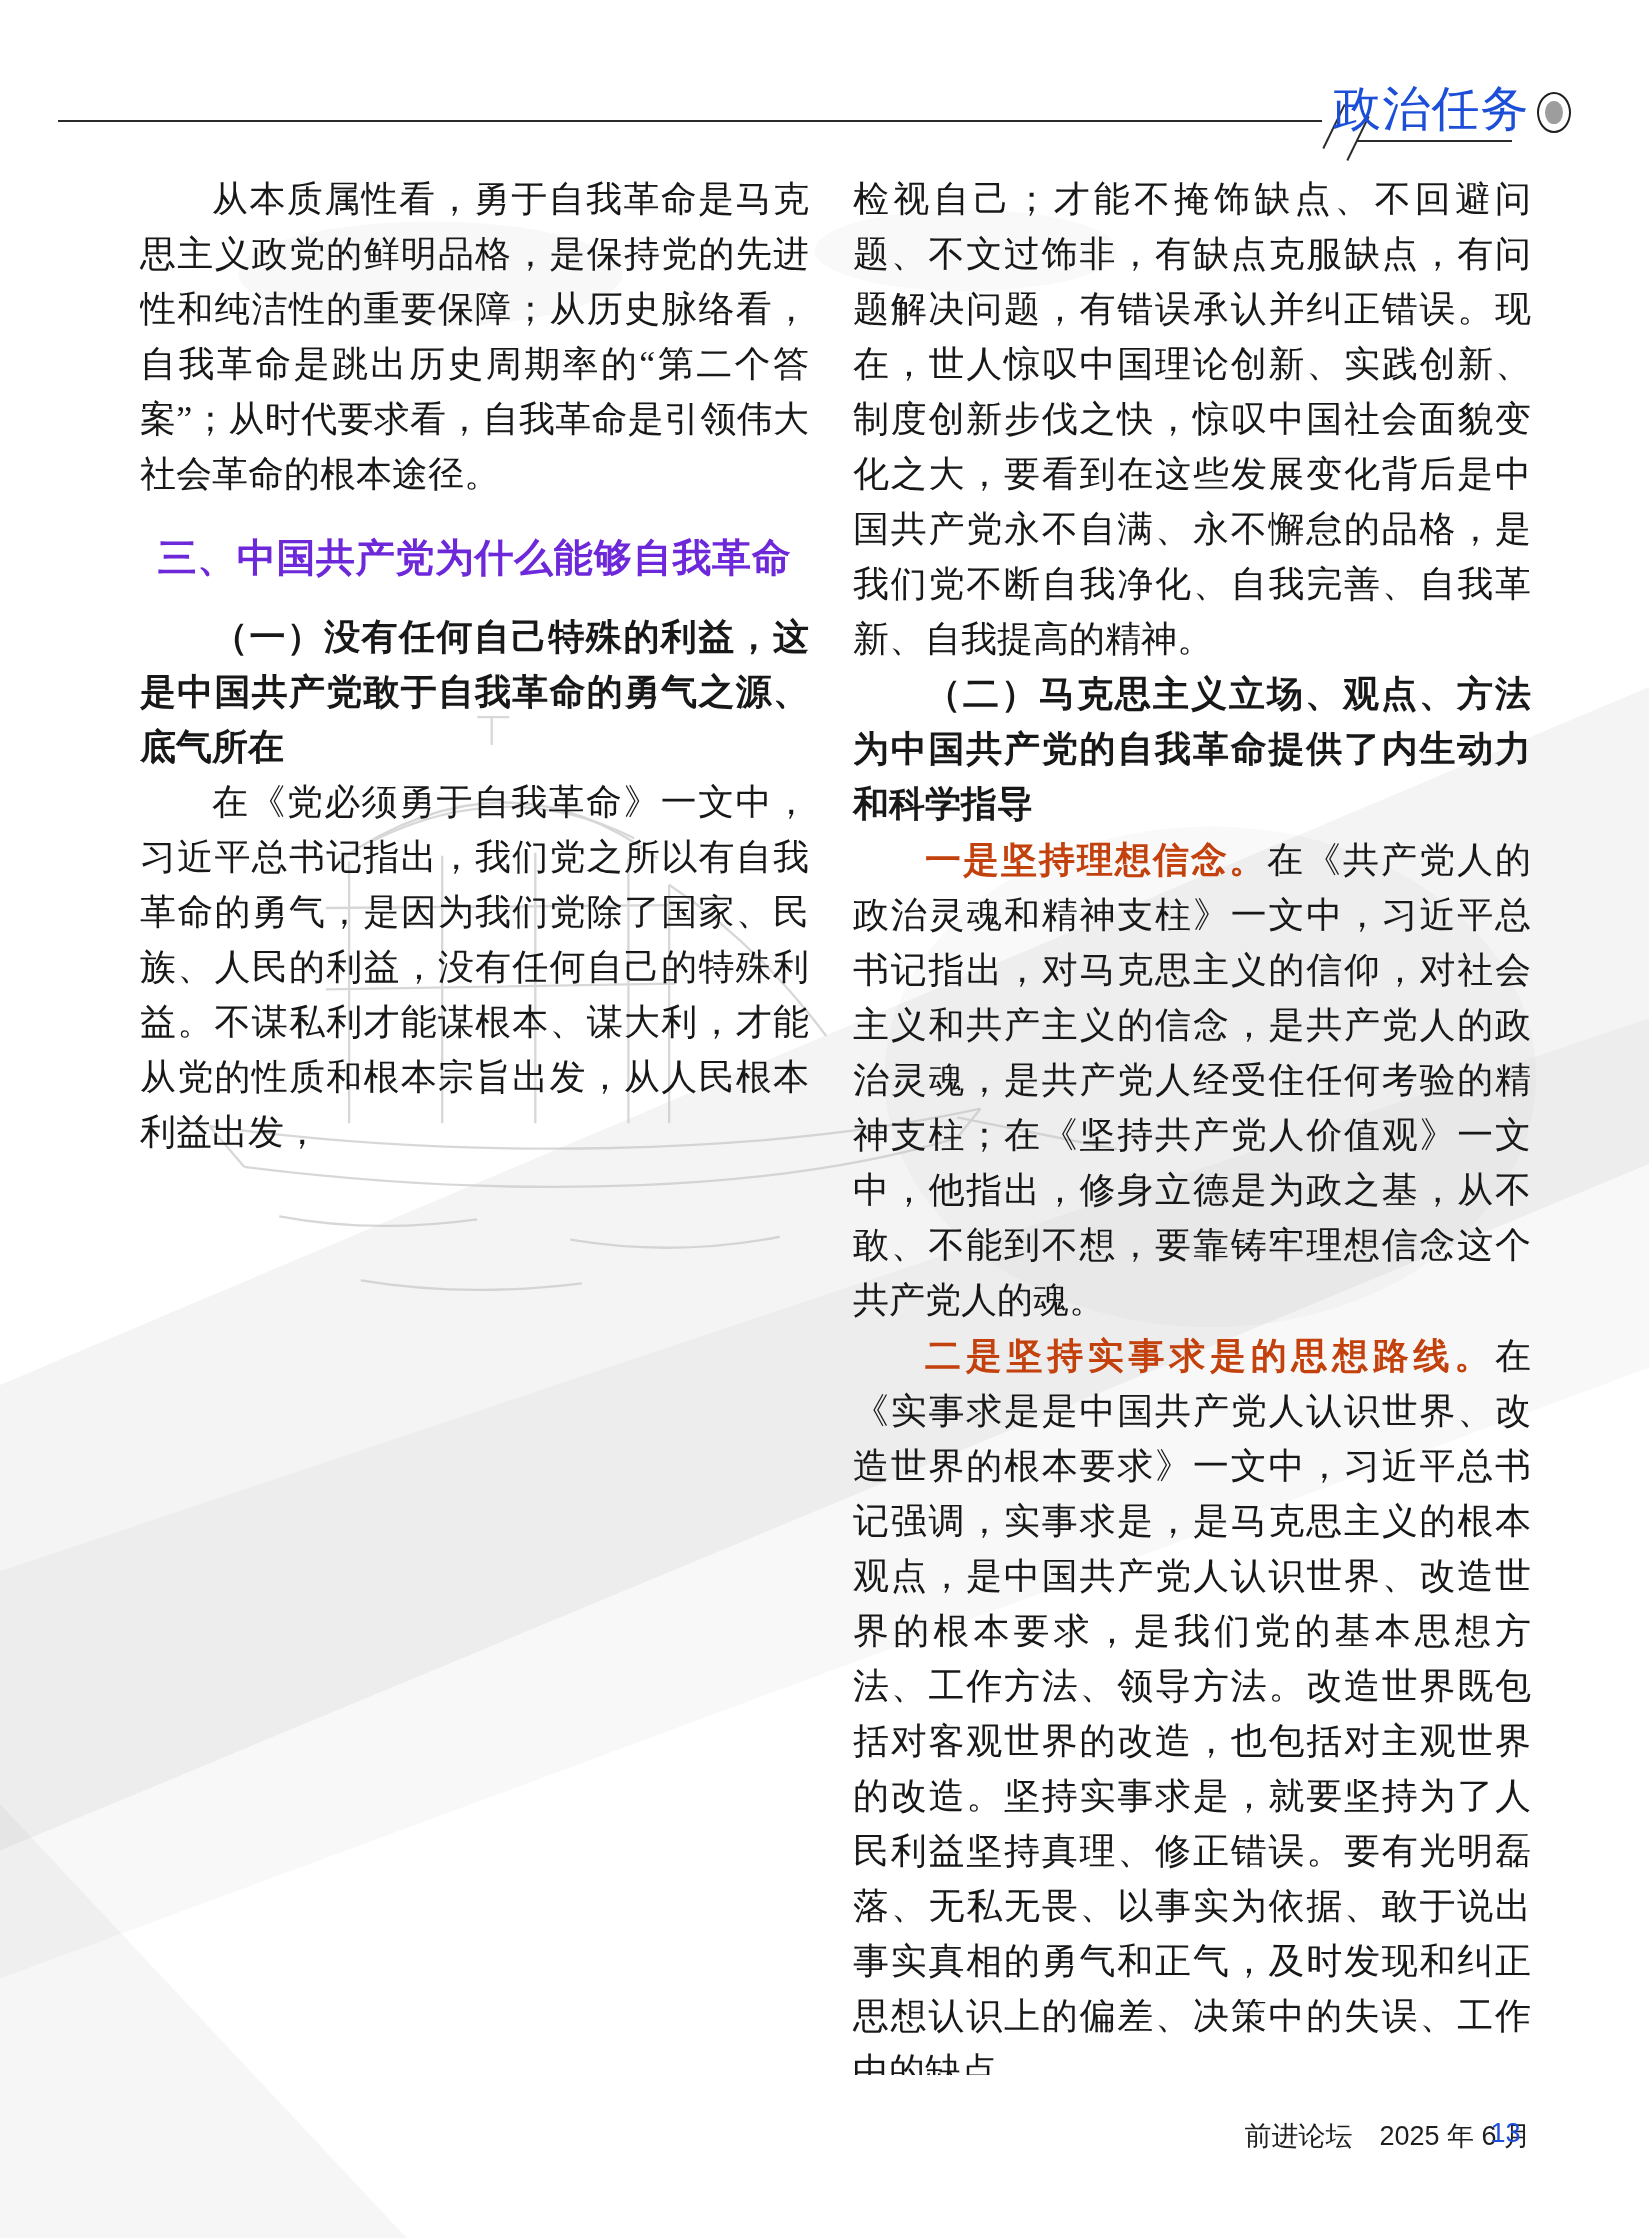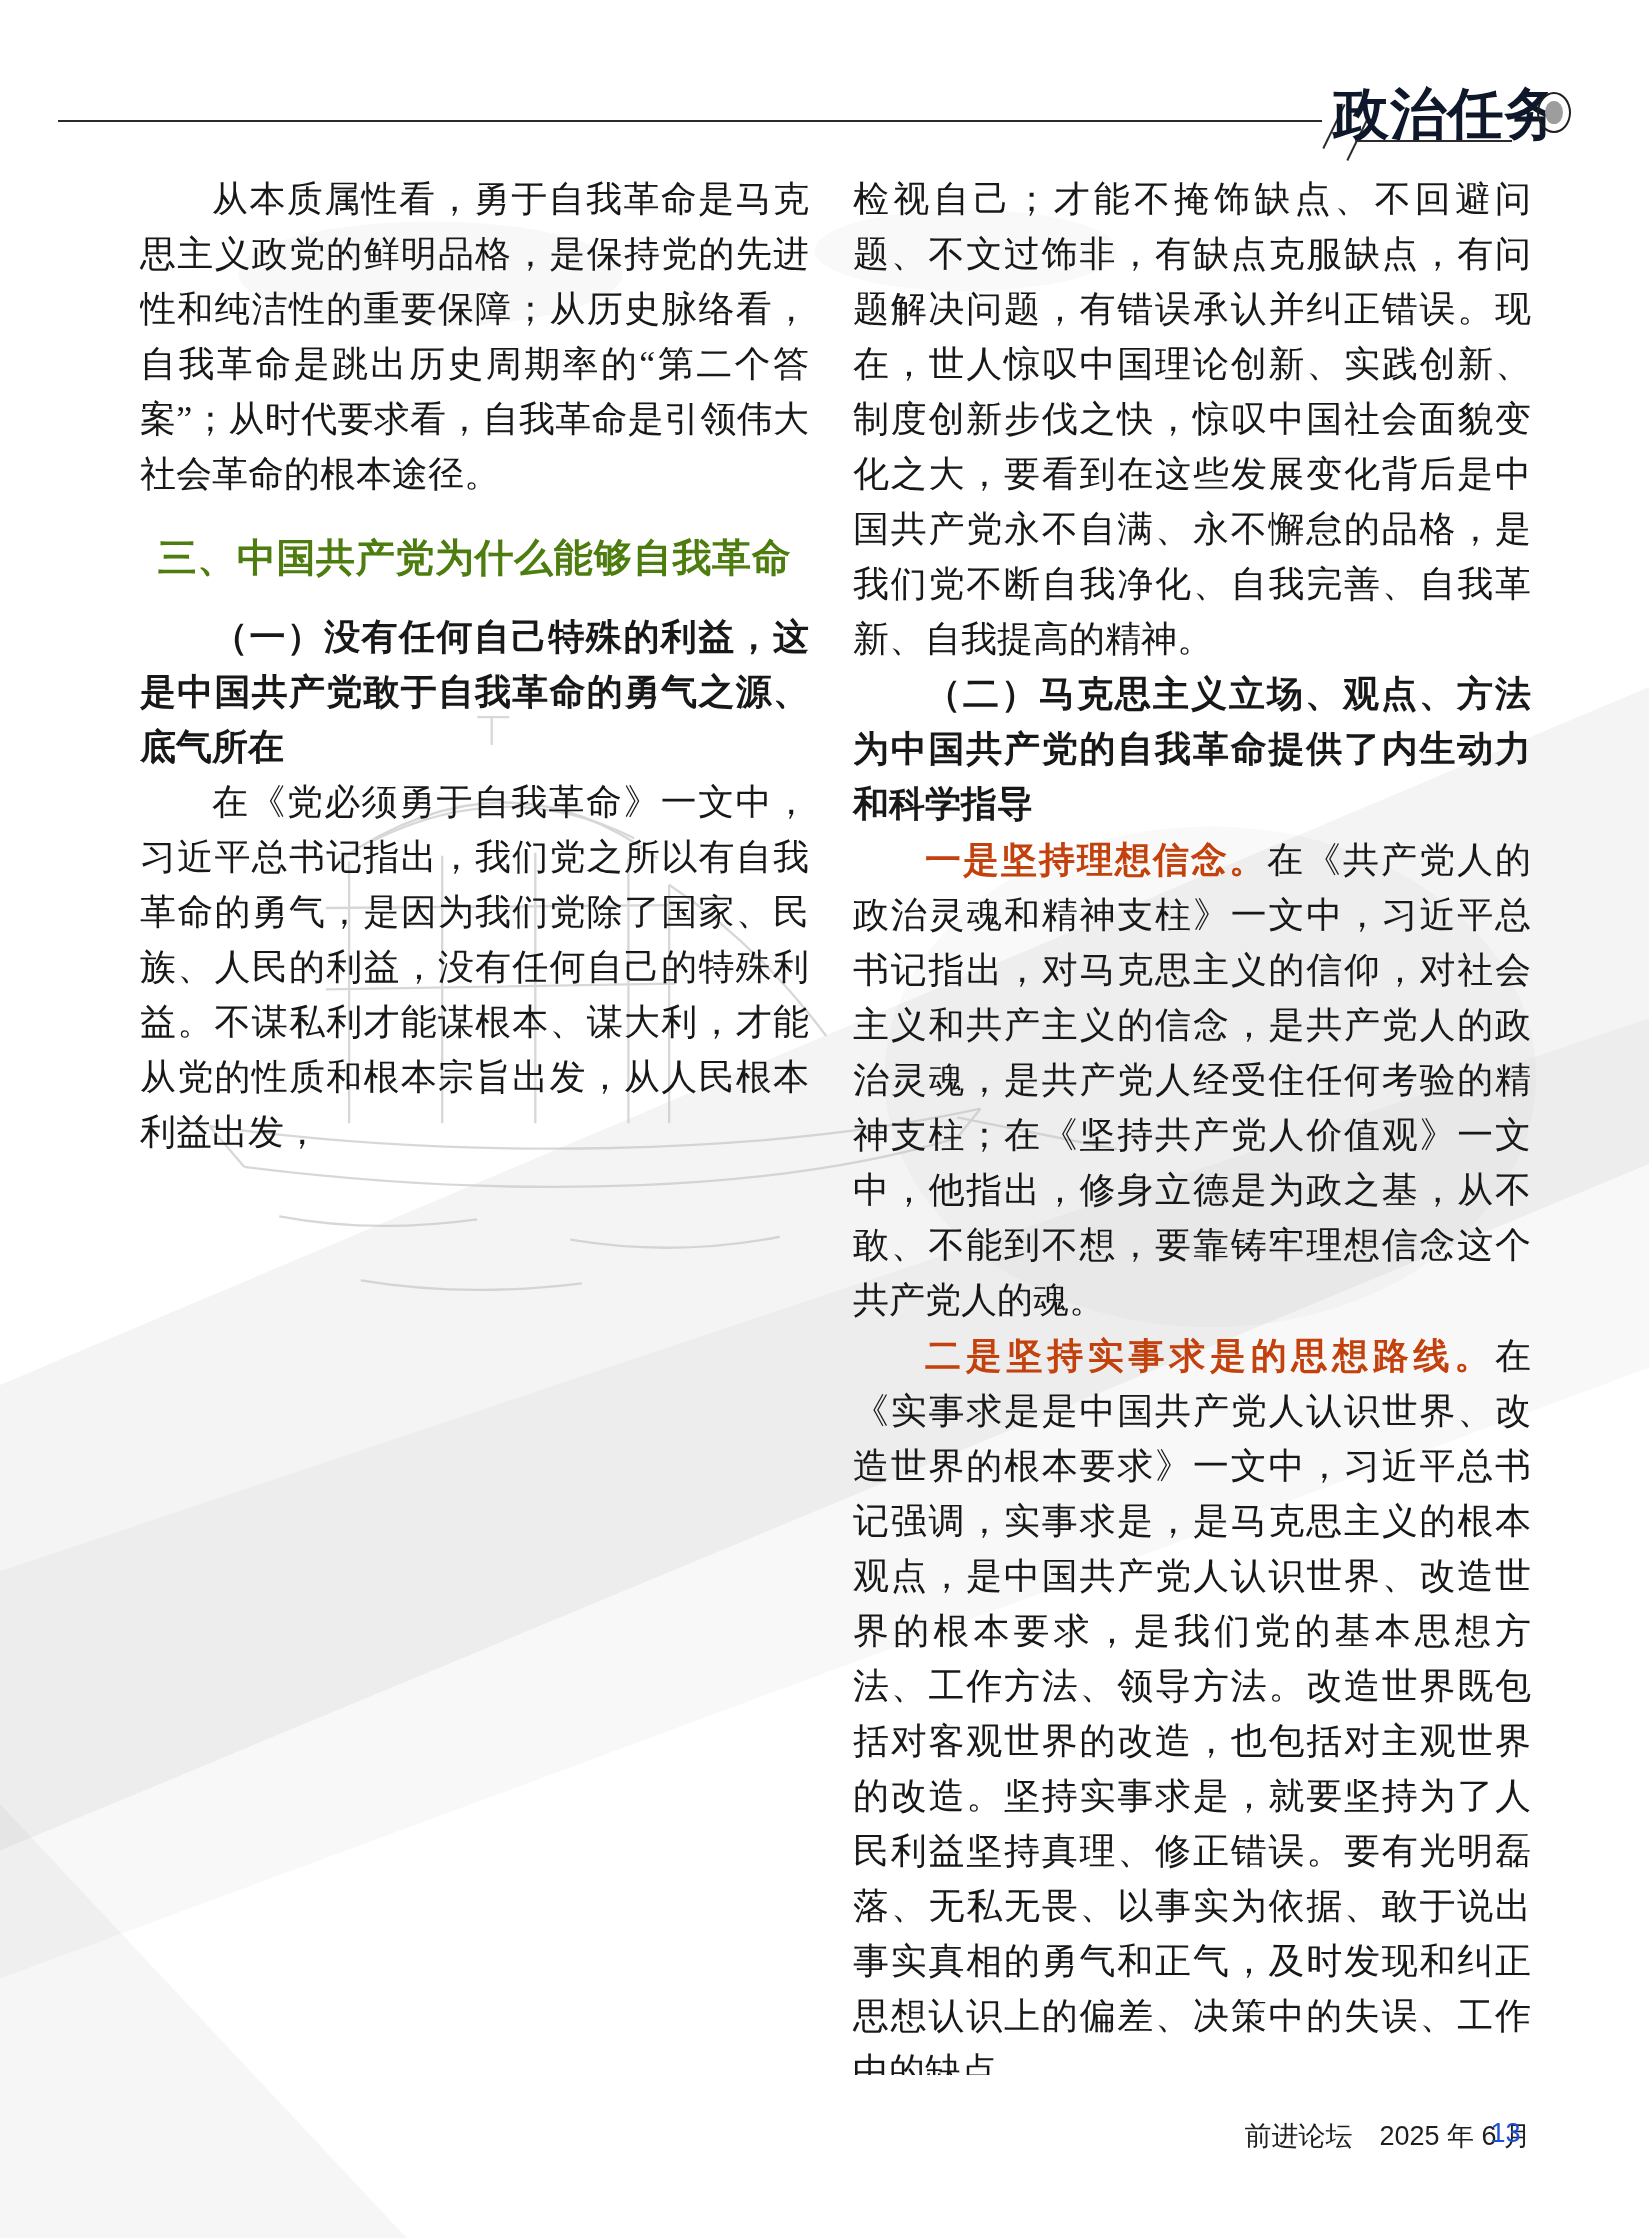--- a/index.html
+++ b/index.html
@@ -4,39 +4,39 @@
 <style>
   html,body{margin:0;padding:0;}
   body{background:#e8e8e8;font-family:"Liberation Serif","DejaVu Serif",serif;}
   .page{position:relative;width:1649px;height:2239px;background:#ffffff;overflow:hidden;color:#161616;}
 
   
   .hdr-rule-left{position:absolute;left:58px;top:120px;width:1264px;height:1.7px;background:#2b2b2b;}
   .hdr-slash{position:absolute;width:2.3px;height:49px;background:#2b2b2b;transform:rotate(26deg);}
   .hdr-slash.s1{left:1333px;top:102px;}
   .hdr-slash.s2{left:1357px;top:114px;}
-  .hdr-title{position:absolute;left:1333px;top:77px;font-size:56px;font-weight:700;color:#0f172a;letter-spacing:1.2px;white-space:nowrap;}
+  .hdr-title{position:absolute;left:1333px;top:77px;font-size:48px;font-weight:400;color:#1d4ed8;letter-spacing:1.2px;white-space:nowrap;}
   .hdr-rule-under{position:absolute;left:1356px;top:140px;width:156px;height:1.7px;background:#2b2b2b;}
   .hdr-circle{position:absolute;left:1537px;top:92px;width:34px;height:41px;border:2.3px solid #1f1f1f;border-radius:50%;box-sizing:border-box;}
   .hdr-circle .dot{position:absolute;left:50%;top:50%;width:17.5px;height:23px;margin:-11.6px 0 0 -8.7px;background:#9d9d9d;border-radius:50%;}
 
   
   .wm{position:absolute;left:0;top:0;width:1649px;height:2239px;pointer-events:none;}
 
   
   .cols{position:absolute;left:140px;top:172px;width:1391px;height:1903px;display:flex;overflow:hidden;}
   .col{font-size:36px;line-height:55px;text-align:justify;color:#181818;}
   .col.left{width:669px;margin-right:44px;flex:none;}
   .col.right{width:678px;flex:none;}
   .col p{margin:0;}
   .col p.para,.col p.sub{text-indent:2em;}
   .col p.cont{text-indent:0;}
   .col p.sub{font-weight:700;}
   .col h2.heading{font-family:"Liberation Sans","DejaVu Sans",sans-serif;font-weight:700;
-      font-size:39px;line-height:58px;text-align:center;margin:27px 0 23px;letter-spacing:0.6px;color:#4d7c0f;}
+      font-size:39px;line-height:58px;text-align:center;margin:27px 0 23px;letter-spacing:0.6px;color:#6d28d9;}
   .lead{font-family:"Liberation Sans","DejaVu Sans",sans-serif;font-weight:700;color:#c2410c;}
 
   
   .footer{position:absolute;left:140px;top:2118px;width:1391px;height:47px;
       font-family:"Liberation Sans","DejaVu Sans",sans-serif;font-size:27px;color:#1e1e1e;}
   .footer-center{position:absolute;left:0;right:0;text-align:right;white-space:nowrap;}
   .footer-center .issue{margin-left:27px;}
   .page-num{position:absolute;right:10.5px;top:0;font-size:27px;color:#1d4ed8;}
 </style>
 </head>

